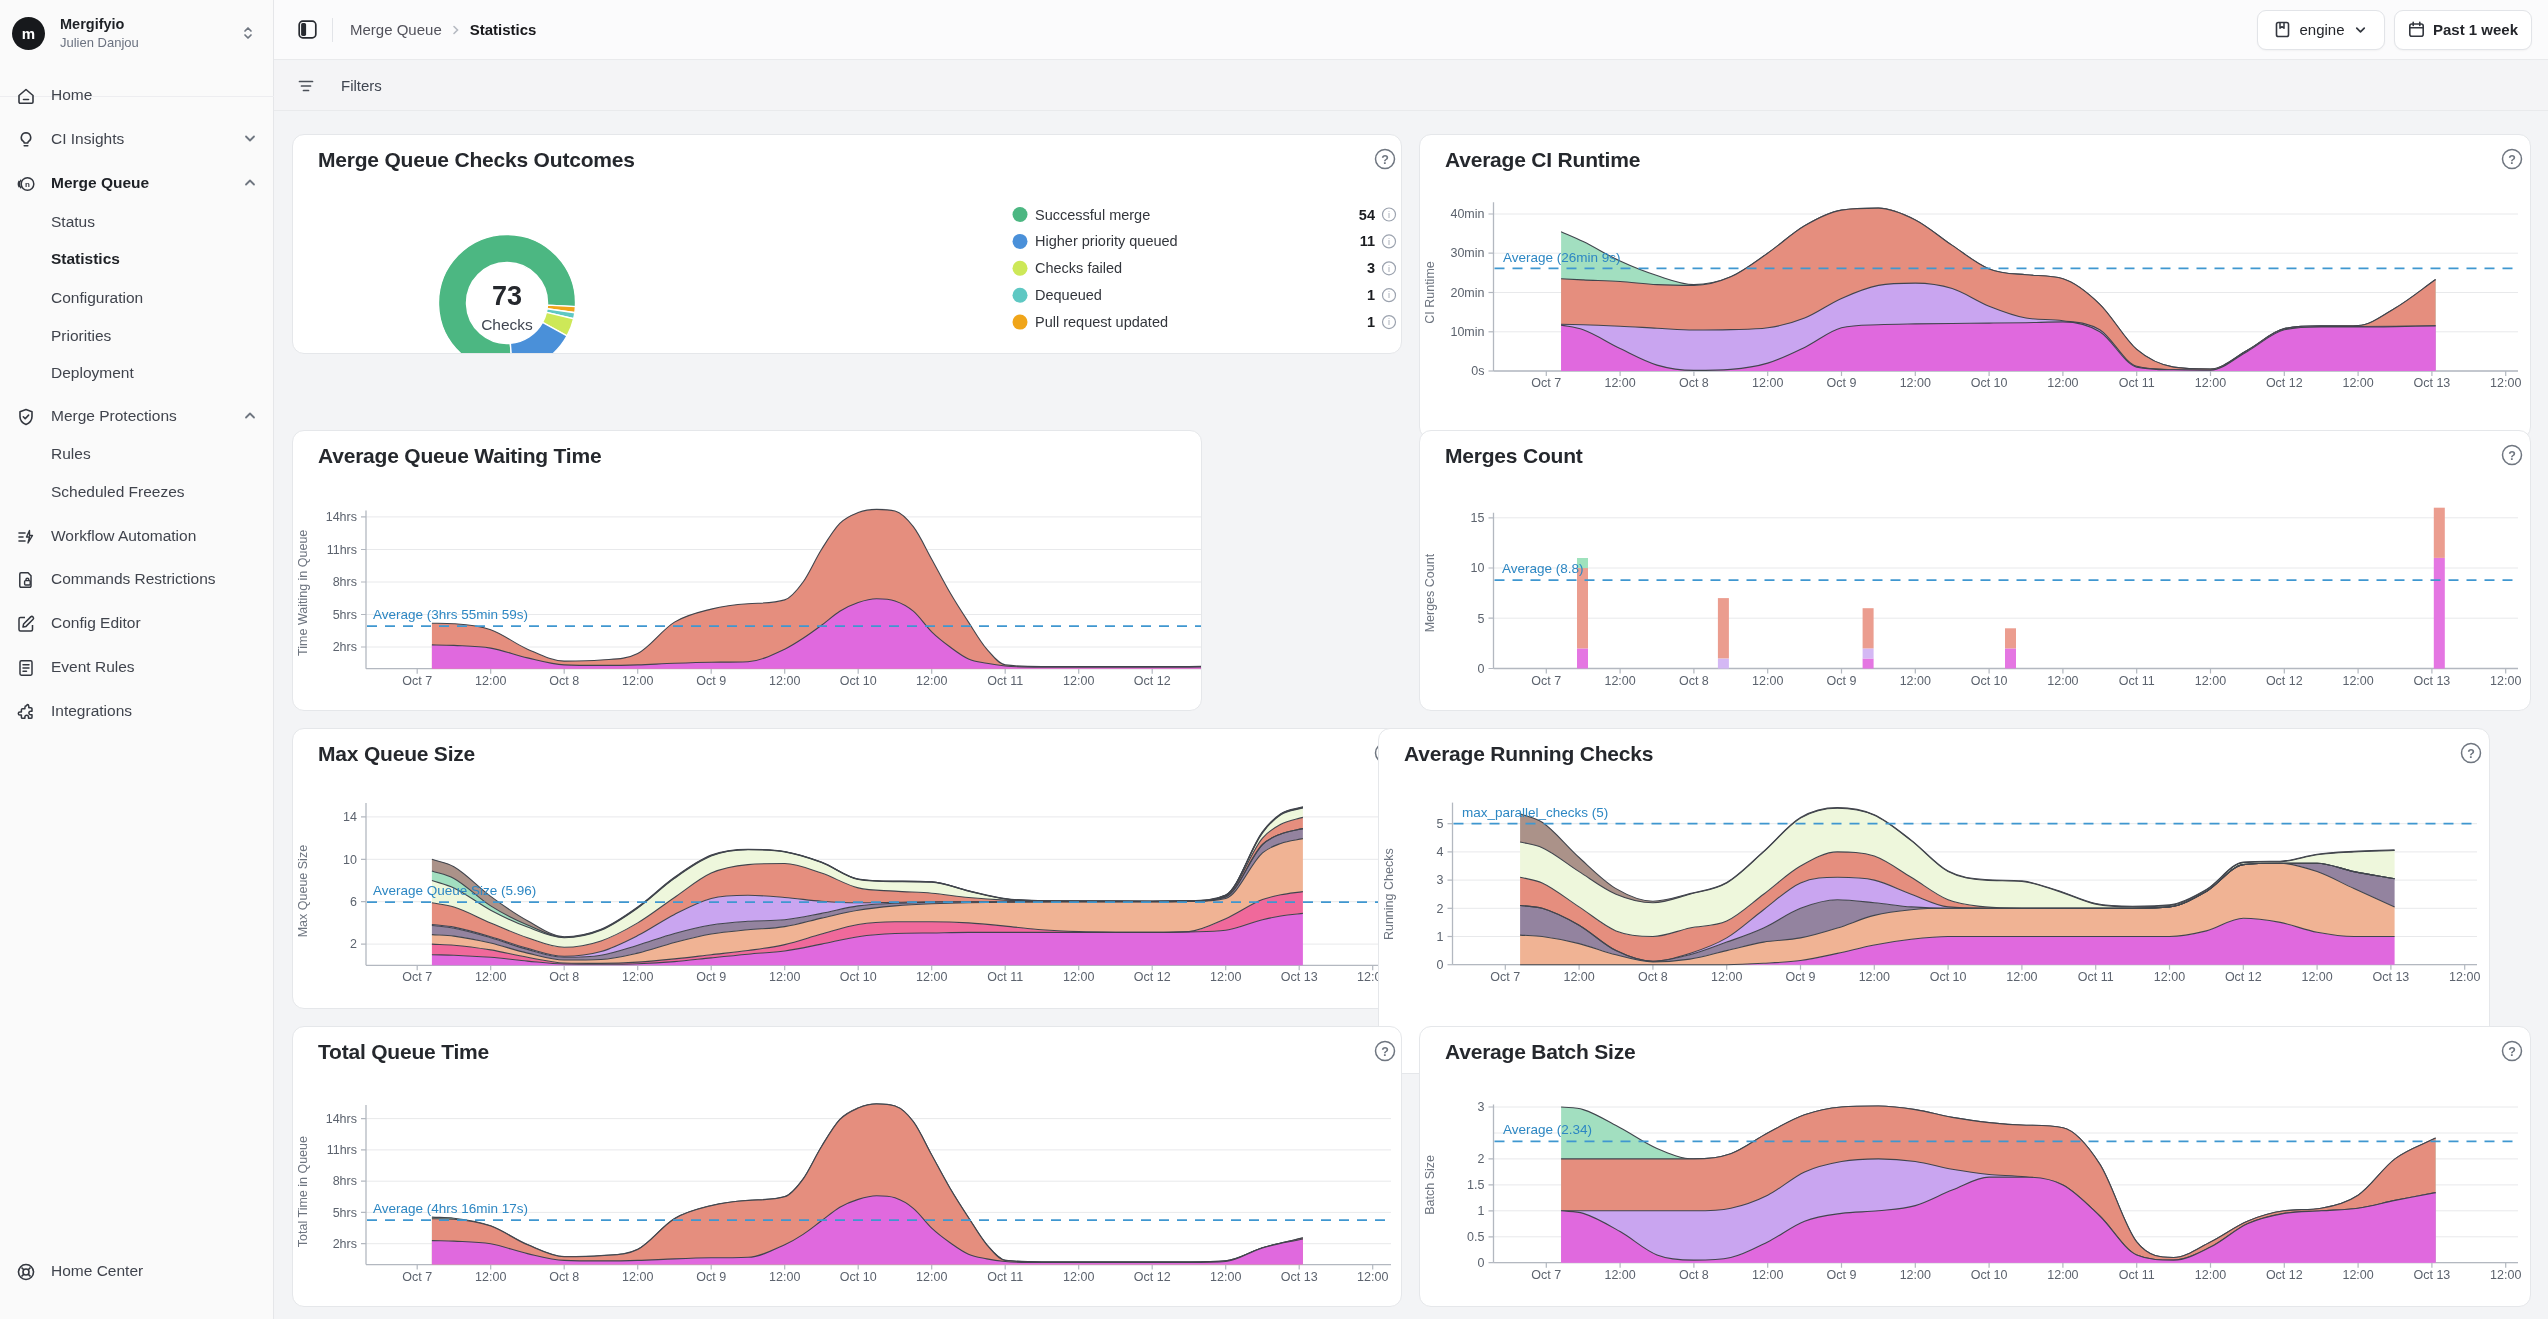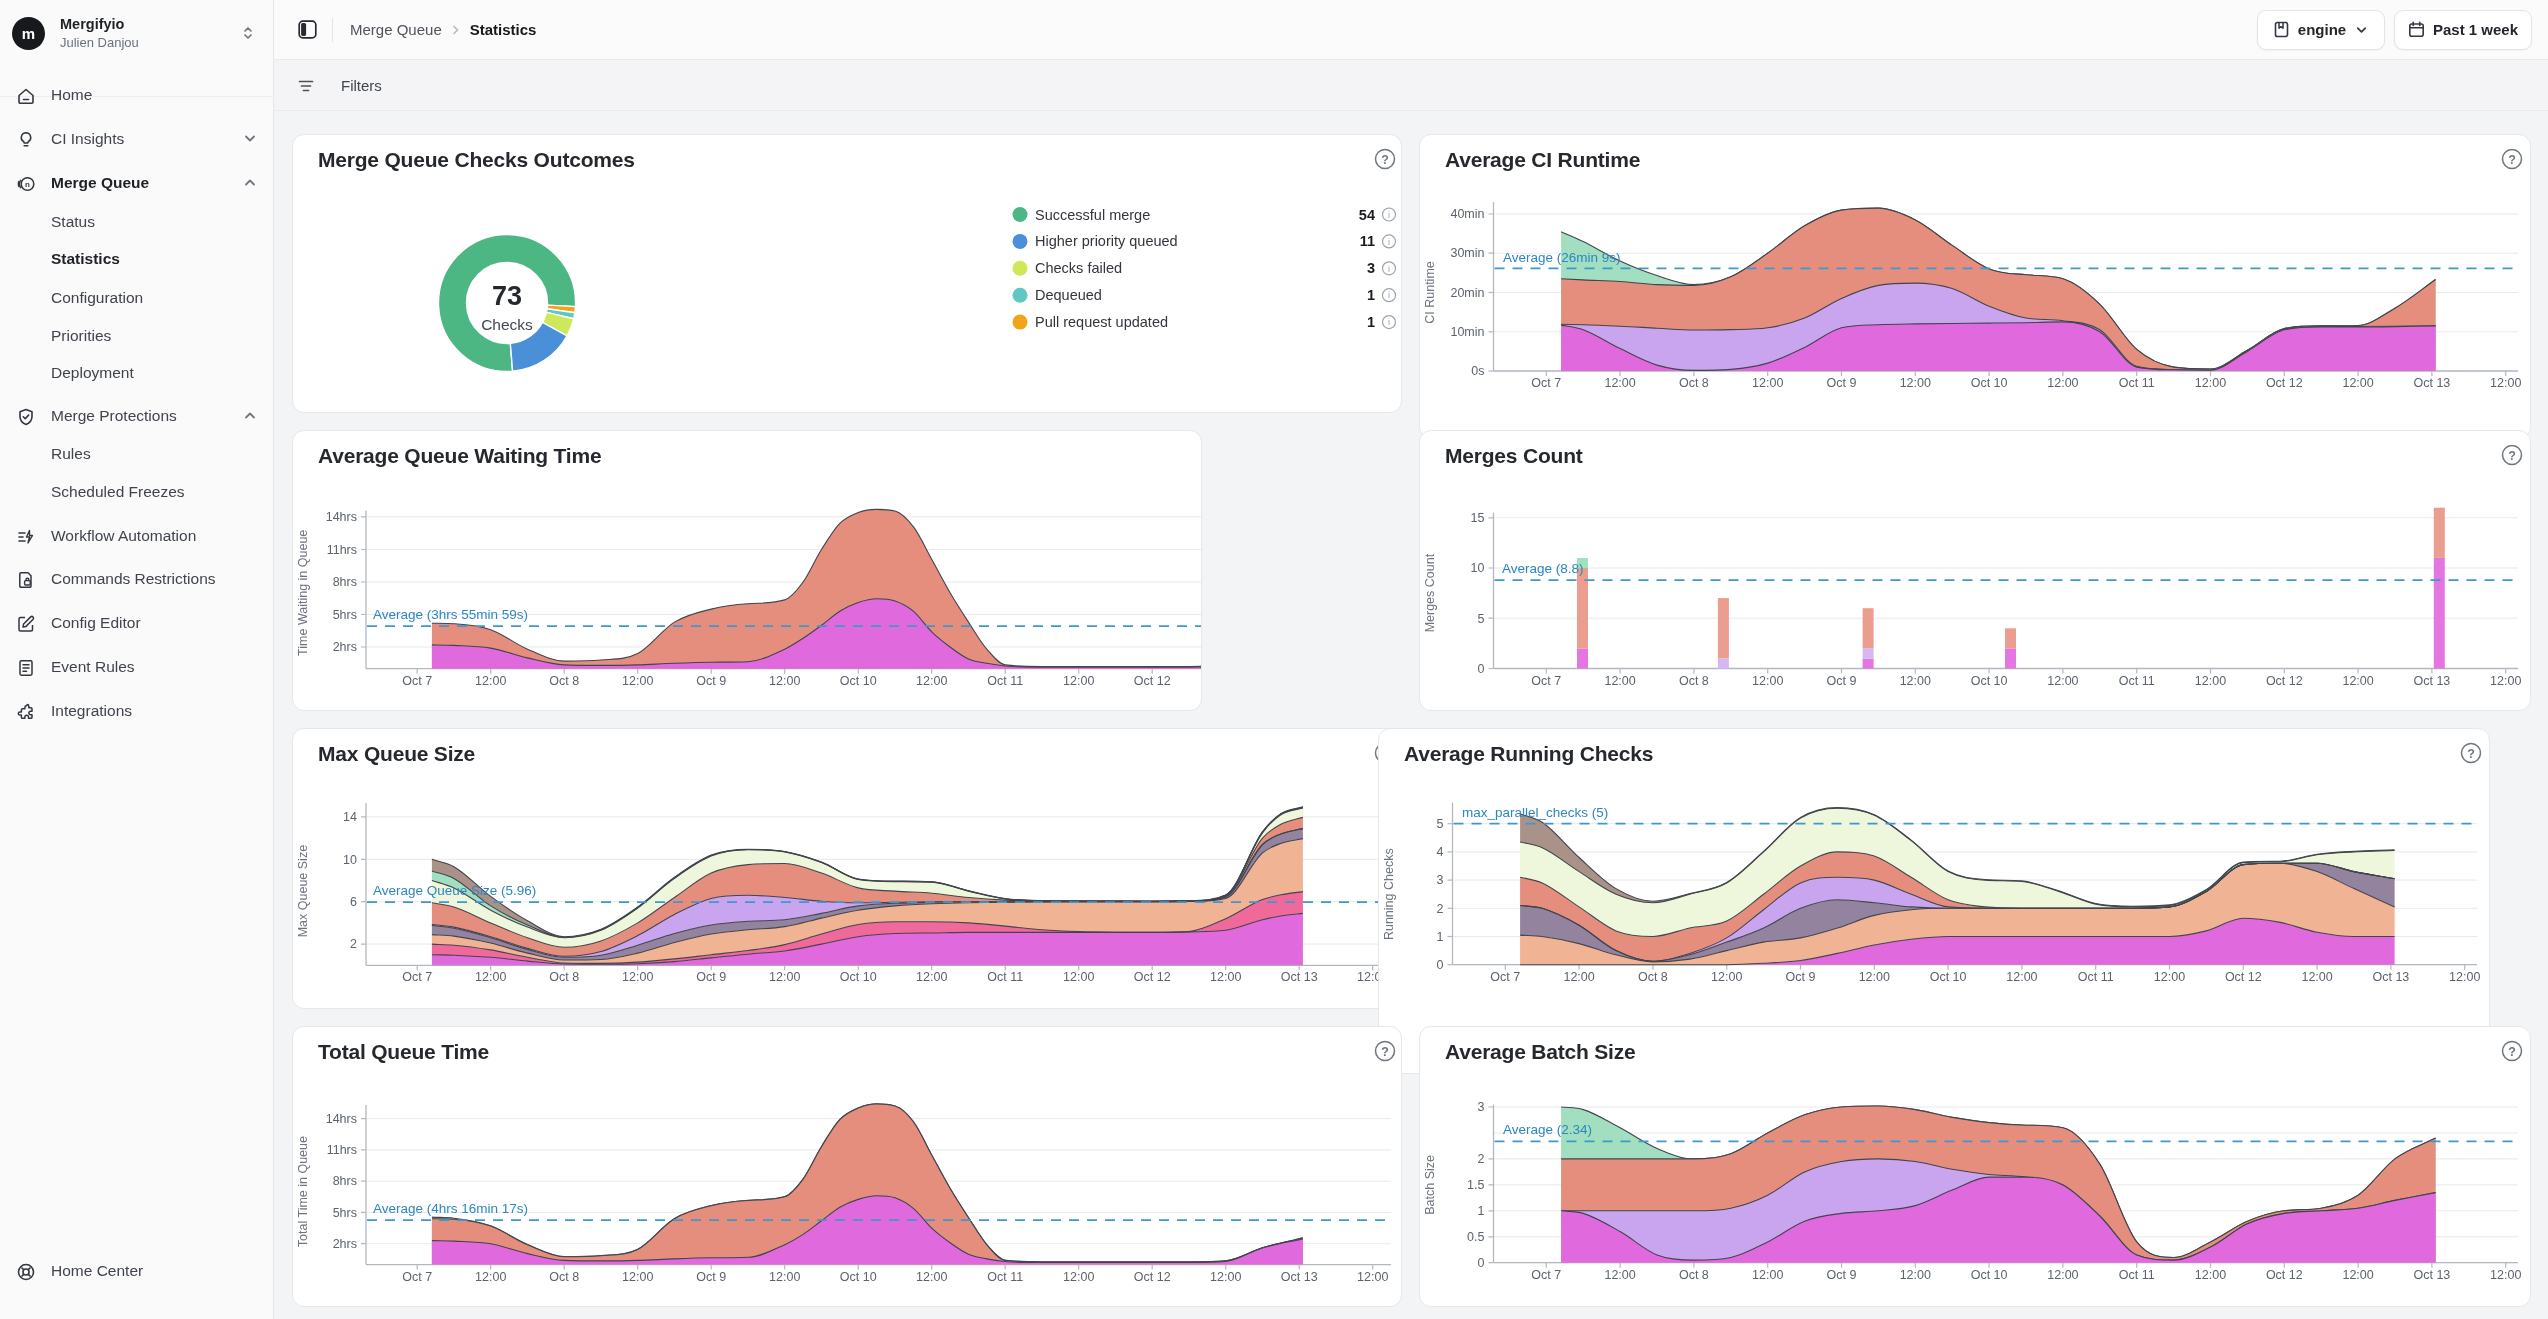--- a/index.html
+++ b/index.html
@@ -15,21 +15,21 @@
 .nchev{margin-left:auto;margin-right:16px;height:16px}
 .topbar{position:absolute;left:274px;top:0;width:2274px;height:60px;background:#fbfbfc;border-bottom:1px solid #e9eaec;display:flex;align-items:center}
 .toggle{margin-left:24px;height:19px}
 .vdiv{width:1px;height:24px;background:#e2e4e8;margin-left:15px;margin-right:17px}
 .bc1{font-size:15px;color:#52525b}
 .bcsep{margin:0 7px;height:14px}
 .bc2{font-size:15px;font-weight:700;color:#18181b}
 .sp{flex:1}
 .btn{height:40px;background:#fff;border:1px solid #e2e4e8;border-radius:9px;display:inline-flex;align-items:center;justify-content:center;gap:8px;box-shadow:0 1px 2px rgba(0,0,0,.04)}
 .btn:last-child{margin-right:16px}
-.btxt{font-size:15px;font-weight:700;color:#24262b}
+.btxt{font-size:15px;font-weight:400;color:#24262b}
 .filterbar{position:absolute;left:274px;top:61px;width:2274px;height:50px;background:#f4f4f6;border-bottom:1px solid #e9eaec;display:flex;align-items:center}
 .filterbar svg{margin-left:23px}
 .flab{font-size:15px;color:#3f4550;margin-left:26px}
 .card{position:absolute;background:#fff;border:1px solid #e5e7ea;border-radius:12px;overflow:hidden}
 .card svg{display:block}
 </style></head><body>
 <div class="sidebar">
     <div class="brand">
       <div class="avatar"><svg width="33" height="33" viewBox="0 0 33 33">
           <circle cx="16.5" cy="16.5" r="16.5" fill="#17191c"></circle>
@@ -182,21 +182,21 @@
       </svg>
       <span class="btxt" style="font-weight:700">Past 1 week</span>
     </span>
   </div>
 <div class="filterbar">
     <svg width="18" height="18" viewBox="0 0 18 18">
       <path d="M2.5 4.5 h13 M4.5 9 h9 M6.5 13.5 h5" stroke="#4a4f58" stroke-width="1.7" stroke-linecap="round"></path>
     </svg>
     <span class="flab">Filters</span>
   </div>
-<div class="card" style="left:292px;top:134px;width:1110px;height:279px">
+<div class="card" style="left:292px;top:134px;width:1110px;height:220px">
     <svg width="1110" height="279" viewBox="292 134 1110 279" font-family="Liberation Sans, sans-serif">
       <text x="317.0" y="166.0" font-size="21" font-weight="700" fill="#25282d" letter-spacing="-0.2">Merge Queue Checks Outcomes</text>
       <circle cx="1384.0" cy="158.0" r="9.5" fill="none" stroke="#6f7680" stroke-width="1.5"></circle>
       <text x="1384.0" y="162.5" text-anchor="middle" font-size="12.5" font-weight="700" fill="#6f7680">?</text>
       <path d="M511.61 370.27 A68.5 68.5 0 1 1 574.41 305.60 L546.44 304.13 A40.5 40.5 0 1 0 509.32 342.36 Z" fill="#4cb782" stroke="#ffffff" stroke-width="1.4"></path>
       <path d="M574.41 305.60 A68.5 68.5 0 0 1 573.81 311.71 L546.09 307.74 A40.5 40.5 0 0 0 546.44 304.13 Z" fill="#f0a519" stroke="#ffffff" stroke-width="1.4"></path>
       <path d="M573.81 311.71 A68.5 68.5 0 0 1 572.67 317.75 L545.42 311.31 A40.5 40.5 0 0 0 546.09 307.74 Z" fill="#5fc8c3" stroke="#ffffff" stroke-width="1.4"></path>
       <path d="M572.67 317.75 A68.5 68.5 0 0 1 566.07 334.92 L541.52 321.46 A40.5 40.5 0 0 0 545.42 311.31 Z" fill="#cde858" stroke="#ffffff" stroke-width="1.4"></path>
       <path d="M566.07 334.92 A68.5 68.5 0 0 1 511.62 370.27 L509.33 342.36 A40.5 40.5 0 0 0 541.52 321.46 Z" fill="#4a90d9" stroke="#ffffff" stroke-width="1.4"></path>
       <text x="506.0" y="304.0" text-anchor="middle" font-size="27" font-weight="700" fill="#25282d">73</text>

